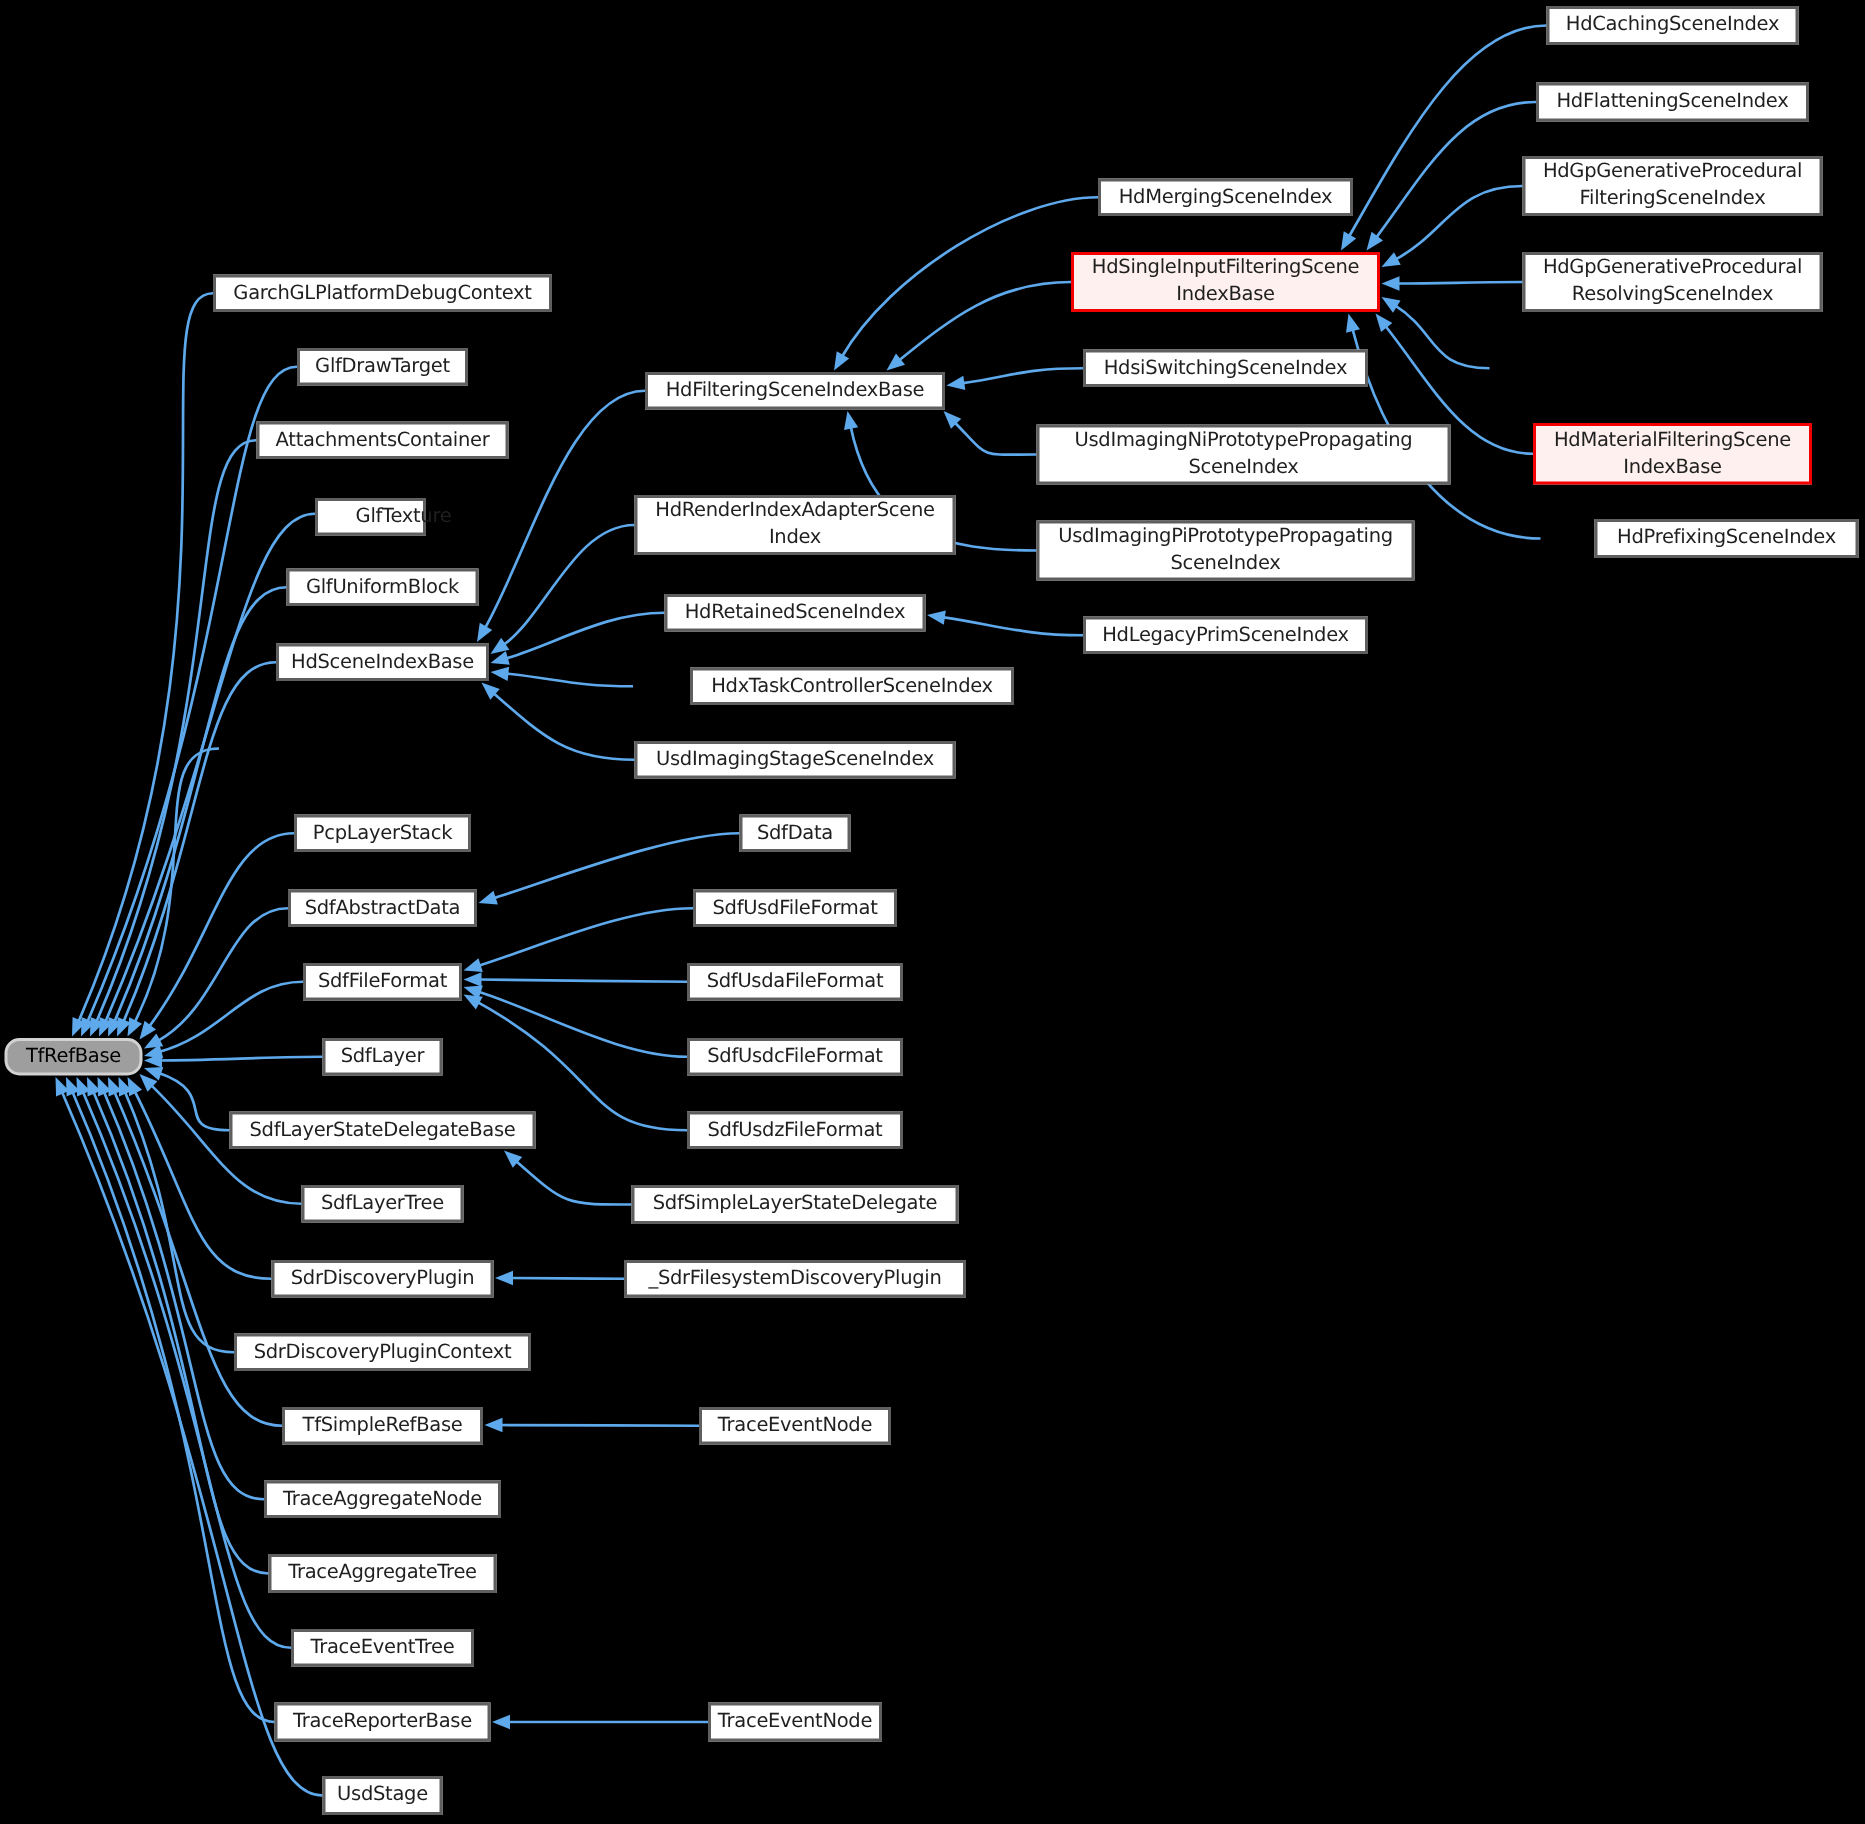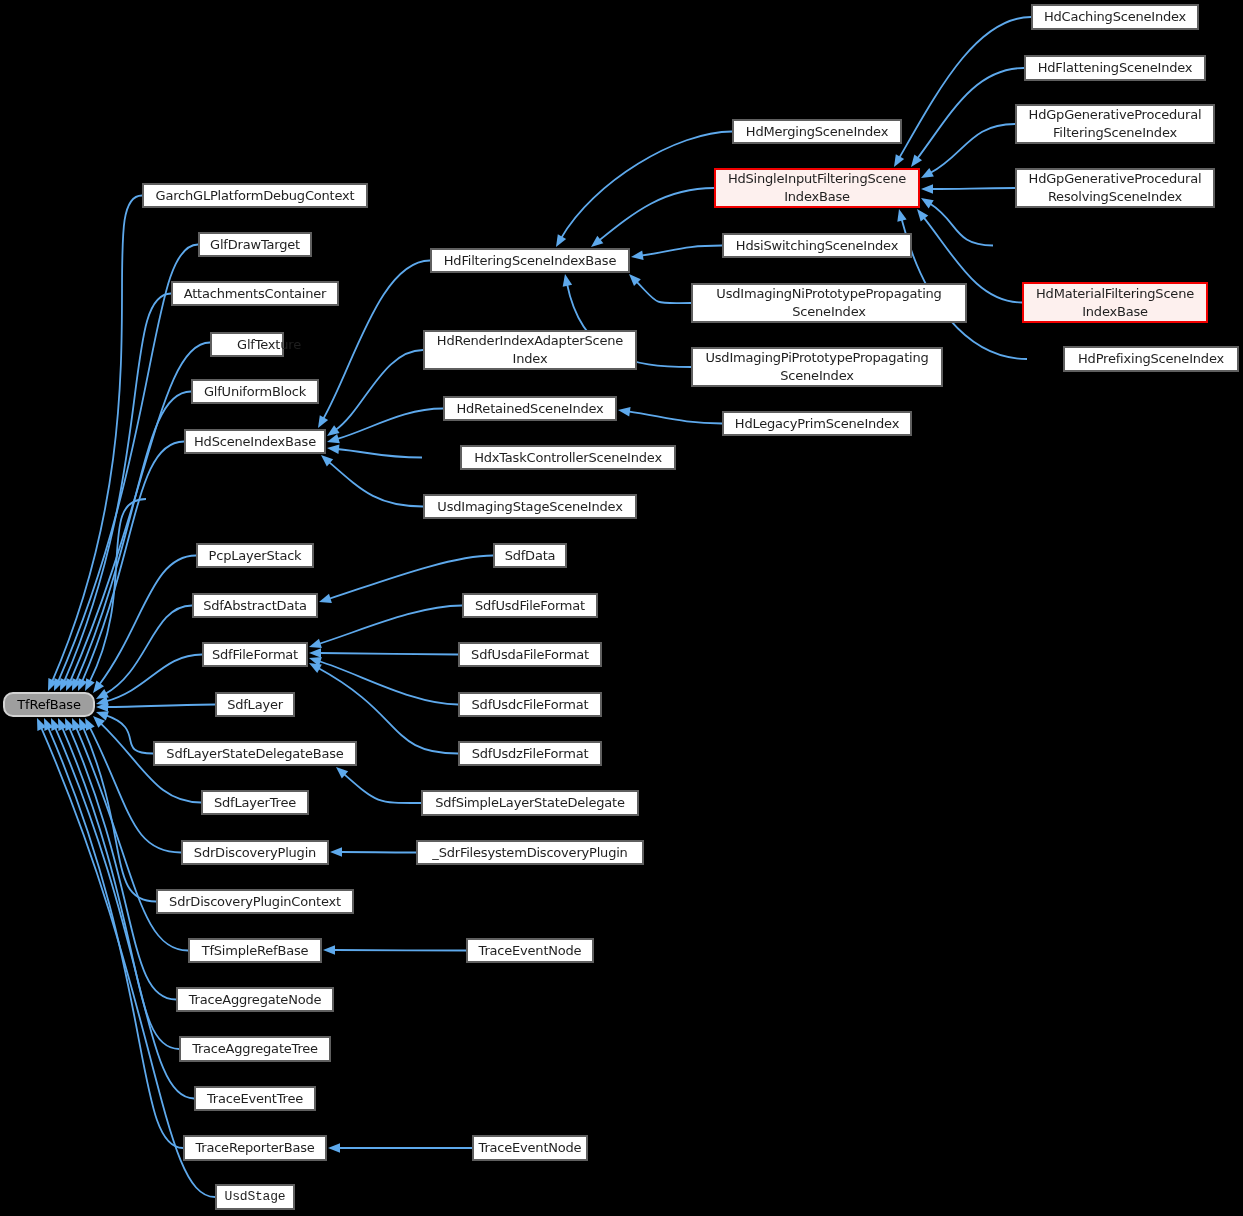--- a/index.html
+++ b/index.html
@@ -135,21 +135,21 @@
     <div class="node class" style="left: 215px; top: 692px; width: 80px; height: 25px;">SdfLayer</div>
     <div class="node class" style="left: 153px; top: 741px; width: 204px; height: 25px;">SdfLayerStateDelegateBase</div>
     <div class="node class" style="left: 201px; top: 790px; width: 108px; height: 25px;">SdfLayerTree</div>
     <div class="node class" style="left: 181px; top: 840px; width: 148px; height: 25px;">SdrDiscoveryPlugin</div>
     <div class="node class" style="left: 156px; top: 889px; width: 198px; height: 25px;">SdrDiscoveryPluginContext</div>
     <div class="node class" style="left: 188px; top: 938px; width: 134px; height: 25px;">TfSimpleRefBase</div>
     <div class="node class" style="left: 176px; top: 987px; width: 158px; height: 25px;">TraceAggregateNode</div>
     <div class="node class" style="left: 179px; top: 1036px; width: 152px; height: 26px;">TraceAggregateTree</div>
     <div class="node class" style="left: 194px; top: 1086px; width: 122px; height: 25px;">TraceEventTree</div>
     <div class="node class" style="left: 183px; top: 1135px; width: 144px; height: 26px;">TraceReporterBase</div>
-    <div class="node class" style="left: 215px; top: 1184px; width: 80px; height: 26px; font-family: Liberation Mono, monospace;">UsdStage</div>
+    <div class="node class" style="left: 215px; top: 1184px; width: 80px; height: 26px;">UsdStage</div>
     <div class="node class" style="left: 430px; top: 248px; width: 200px; height: 25px;">HdFilteringSceneIndexBase</div>
     <div class="node class" style="left: 423px; top: 330px; width: 214px; height: 40px;">HdRenderIndexAdapterScene
 Index</div>
     <div class="node class" style="left: 443px; top: 396px; width: 174px; height: 25px;">HdRetainedSceneIndex</div>
     <div class="node class" style="left: 422px; top: 445px; width: 216px; height: 25px; margin-left: 38px;">HdxTaskControllerSceneIndex</div>
     <div class="node class" style="left: 423px; top: 494px; width: 214px; height: 25px;">UsdImagingStageSceneIndex</div>
     <div class="node class" style="left: 493px; top: 543px; width: 74px; height: 25px;">SdfData</div>
     <div class="node class" style="left: 462px; top: 593px; width: 136px; height: 25px;">SdfUsdFileFormat</div>
     <div class="node class" style="left: 458px; top: 642px; width: 144px; height: 25px;">SdfUsdaFileFormat</div>
     <div class="node class" style="left: 458px; top: 692px; width: 144px; height: 25px;">SdfUsdcFileFormat</div>

